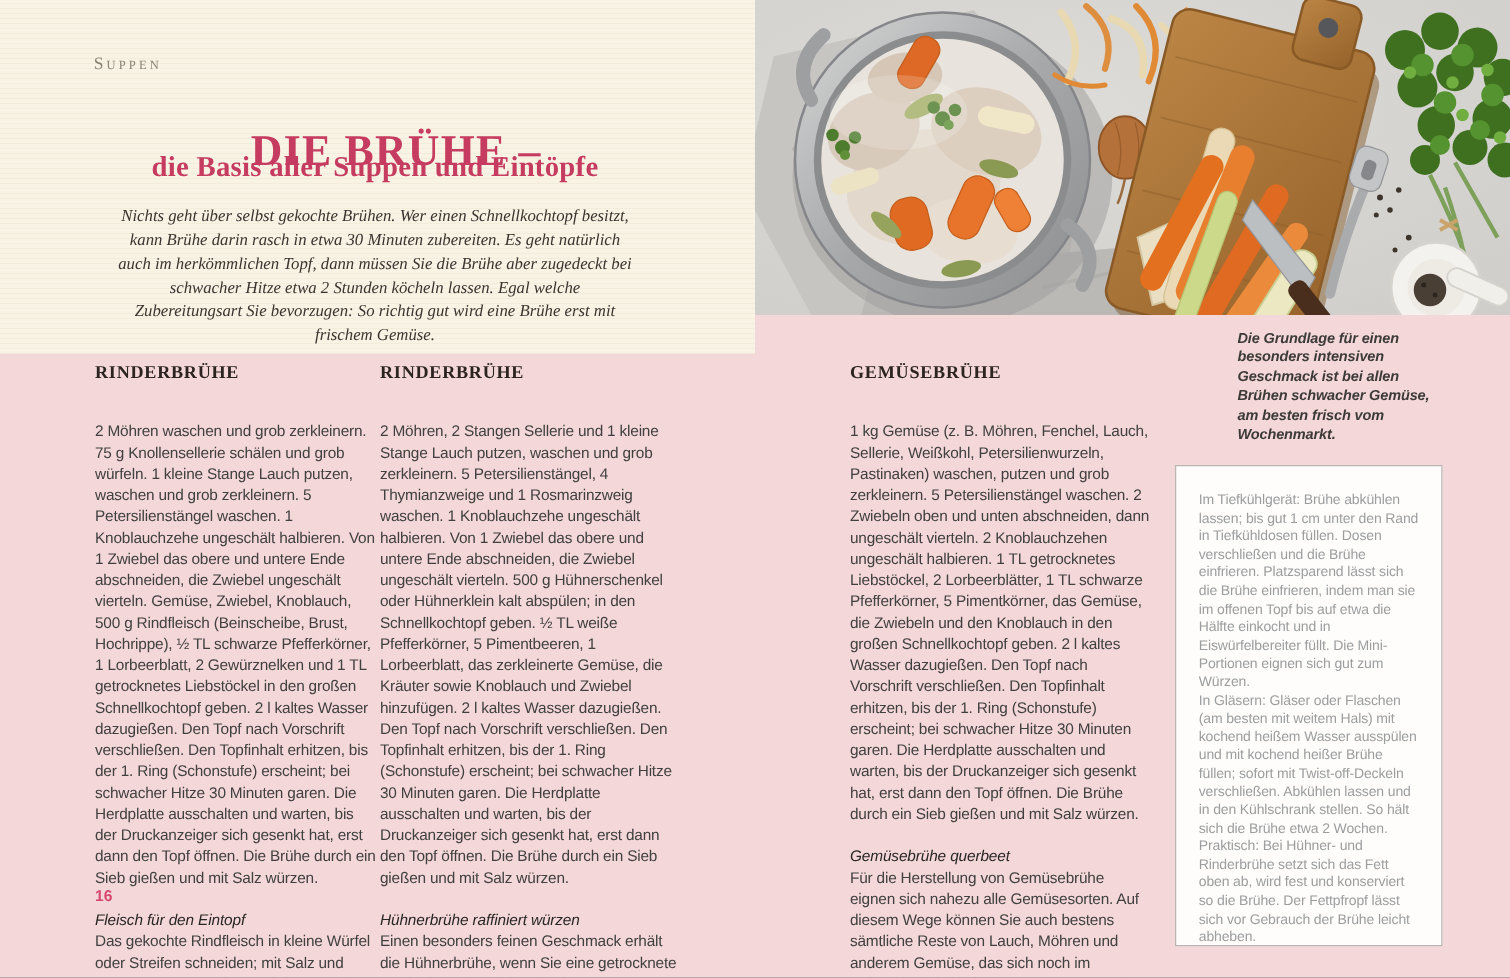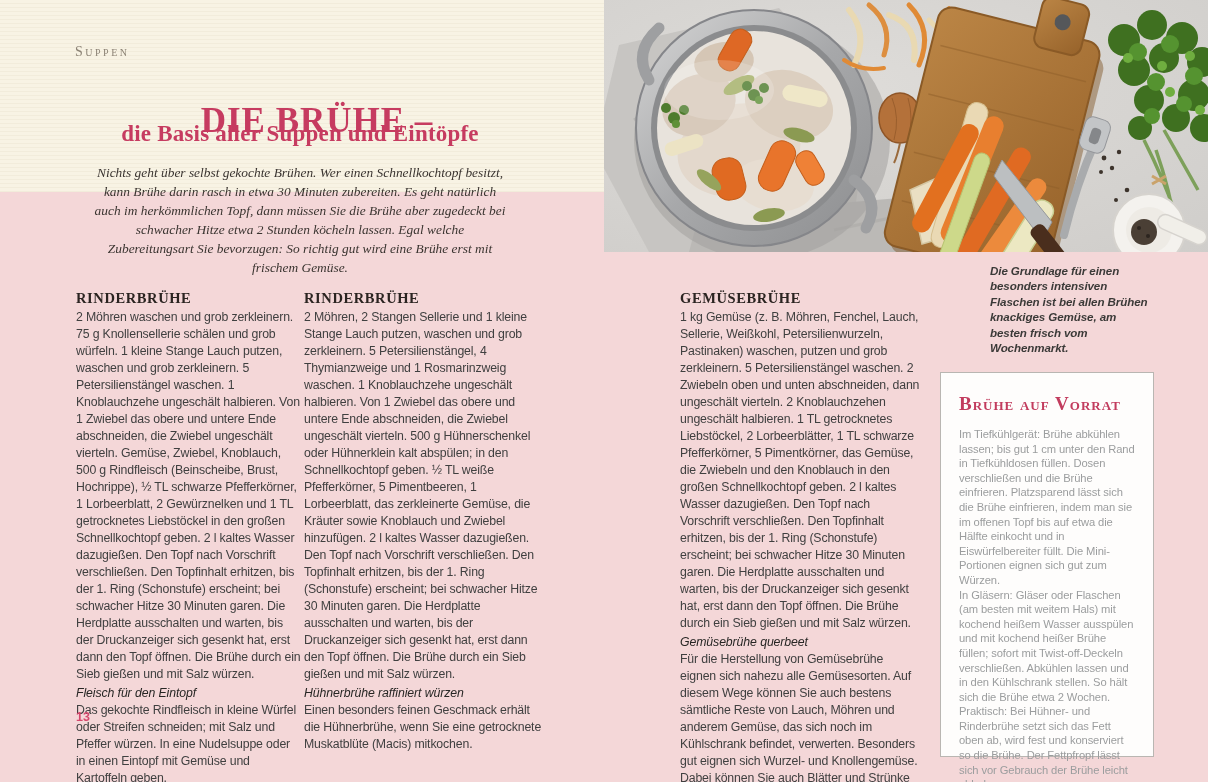--- a/index.html
+++ b/index.html
@@ -3,21 +3,21 @@
 <meta charset="utf-8">
 <style>
   html,body{margin:0;padding:0;background:#888;}
   .page{
     position:relative;width:1208px;height:782px;overflow:hidden;
     background:#f4d7d8;
     font-family:"Liberation Sans","DejaVu Sans",sans-serif;
   }
   
   .intro-panel{
-    position:absolute;left:0;top:0;width:604px;height:192px;
+    position:absolute;left:0;top:0;width:604px;height:283px;
     background:#f8f3e4;
     background-image:repeating-linear-gradient(0deg, rgba(190,175,140,.10) 0 1px, transparent 1px 4px);
   }
   .kicker{
     position:absolute;left:75px;top:44px;
     font-family:"Liberation Serif","DejaVu Serif",serif;
     font-variant:small-caps;letter-spacing:2.5px;
     font-size:14px;color:#8b8274;
   }
   .title{
@@ -43,28 +43,28 @@
   }
   
   .photo{position:absolute;left:604px;top:0;width:604px;height:252px;margin:0;}
   .photo svg{display:block;}
   
   .col{position:absolute;top:290px;}
   .col-1{left:76px;width:226px;}
   .col-2{left:304px;width:242px;}
   .col-3{left:680px;width:242px;}
   .col h3{
-    margin:0 0 2px 0;
+    margin:0 0 30px 0;
     font-family:"Liberation Serif","DejaVu Serif",serif;
     font-weight:700;font-size:14.5px;letter-spacing:.6px;
     color:#2b2421;
   }
   .col p{margin:0;font-size:12.3px;line-height:17px;color:#404040;letter-spacing:-.15px;hyphens:auto;}
   .col h4{
-    margin:2px 0 0 0;
+    margin:17px 0 0 0;
     font-style:italic;font-weight:normal;
     font-size:12.3px;line-height:17px;color:#272624;letter-spacing:-.1px;
   }
   
   .caption{
     position:absolute;left:990px;top:263px;width:160px;margin:0;
     font-style:italic;font-weight:700;
     font-size:11.6px;line-height:15.4px;color:#3b3a38;letter-spacing:-.1px;
   }
   
@@ -308,23 +308,22 @@
     </article>
 
     <article class="col col-3">
       <h3>GEMÜSEBRÜHE</h3>
       <p>1 kg Gemüse (z. B. Möhren, Fenchel, Lauch, Sellerie, Weißkohl, Petersilienwurzeln, Pastinaken) waschen, putzen und grob zerkleinern. 5 Petersilienstängel waschen. 2 Zwiebeln oben und unten abschneiden, dann ungeschält vierteln. 2 Knoblauchzehen ungeschält halbieren. 1 TL getrocknetes Liebstöckel, 2 Lorbeerblätter, 1 TL schwarze Pfefferkörner, 5 Pimentkörner, das Gemüse, die Zwiebeln und den Knoblauch in den großen Schnellkochtopf geben. 2 l kaltes Wasser dazugießen. Den Topf nach Vorschrift verschließen. Den Topfinhalt erhitzen, bis der 1. Ring (Schonstufe) erscheint; bei schwacher Hitze 30 Minuten garen. Die Herdplatte ausschalten und warten, bis der Druckanzeiger sich gesenkt hat, erst dann den Topf öffnen. Die Brühe durch ein Sieb gießen und mit Salz würzen.</p>
       <h4>Gemüsebrühe querbeet</h4>
       <p>Für die Herstellung von Gemüsebrühe eignen sich nahezu alle Gemüsesorten. Auf diesem Wege können Sie auch bestens sämtliche Reste von Lauch, Möhren und anderem Gemüse, das sich noch im Kühlschrank befindet, verwerten. Besonders gut eignen sich Wurzel- und Knollengemüse. Dabei können Sie auch Blätter und Strünke mitkochen. Ebenso können abgeschnittene Kräuterstiele in den Topf gegeben werden.</p>
     </article>
   </main>
 
-  <aside class="caption">Die Grundlage für einen besonders intensiven Flaschen ist bei allen Brühen knackiges Gemüse, am besten frisch vom Wochenmarkt.</aside>
+  <aside class="caption">Die Grundlage für einen besonders intensiven Geschmack ist bei allen Brühen schwacher Gemüse, am besten frisch vom Wochenmarkt.</aside>
 
   <aside class="vorrat-box">
-    <h3>Brühe auf Vorrat</h3>
     <p><span class="lead">Im Tiefkühlgerät:</span> <span>Brühe abkühlen lassen; bis gut 1 cm unter den Rand in Tiefkühldosen füllen. Dosen verschließen und die Brühe einfrieren. Platzsparend lässt sich die Brühe einfrieren, indem man sie im offenen Topf bis auf etwa die Hälfte einkocht und in Eiswürfelbereiter füllt. Die Mini-Portionen eignen sich gut zum Würzen.</span></p>
     <p><span class="lead">In Gläsern:</span> <span>Gläser oder Flaschen (am besten mit weitem Hals) mit kochend heißem Wasser ausspülen und mit kochend heißer Brühe füllen; sofort mit Twist-off-Deckeln verschließen. Abkühlen lassen und in den Kühlschrank stellen. So hält sich die Brühe etwa 2 Wochen. Praktisch: Bei Hühner- und Rinderbrühe setzt sich das Fett oben ab, wird fest und konserviert so die Brühe. Der Fettpfropf lässt sich vor Gebrauch der Brühe leicht abheben.</span></p>
   </aside>
 
-  <div class="folio">13</div>
+  <div class="folio">16</div>
 
 </div>
 
 </body></html>

